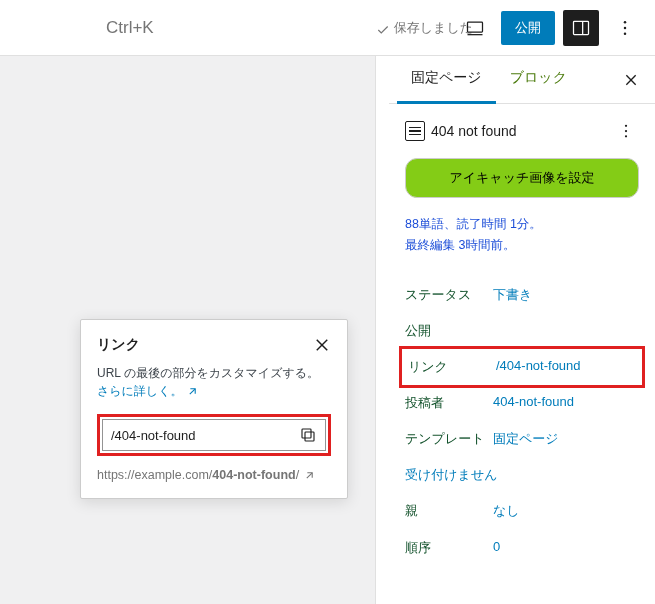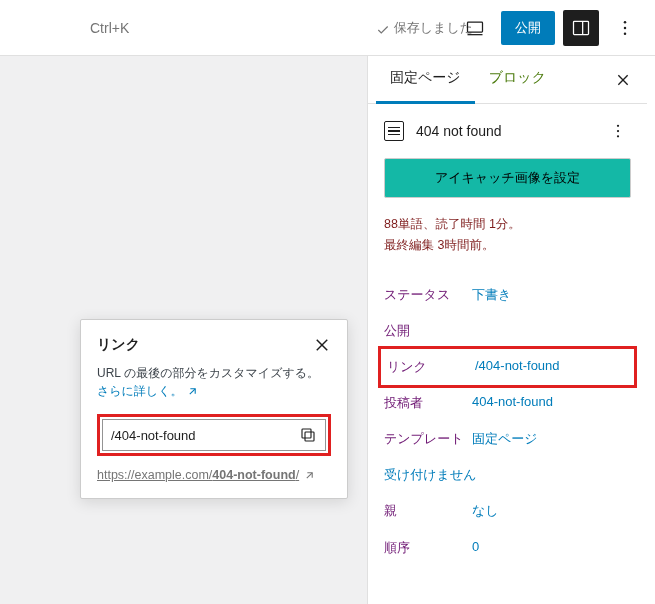--- a/index.html
+++ b/index.html
@@ -1,59 +1,59 @@
 <!DOCTYPE html>
 <html><head>
 <meta charset="utf-8">
 <style>
   * { box-sizing: border-box; margin: 0; padding: 0; }
   body { font-family: -apple-system, BlinkMacSystemFont, "Segoe UI", sans-serif; font-size: 13px; color: #1e1e1e; background: #fff; width: 655px; height: 604px; overflow: hidden; position: relative; }
 
   .topbar { height: 56px; border-bottom: 1px solid #e0e0e0; display: flex; align-items: center; position: relative; }
-  .kbd-hint { position: absolute; left: 90px; color: #757575; font-size: 14px; }
+  .kbd-hint { position: absolute; left: 106px; color: #757575; font-size: 17px; }
   .saved { position: absolute; right: 182px; color: #757575; font-size: 13px; display: flex; align-items: flex-end; gap: 4px; }
   .right-actions { position: absolute; right: 12px; display: flex; align-items: center; gap: 8px; }
   .icon-btn { width: 36px; height: 36px; display: flex; align-items: center; justify-content: center; background: none; border: none; cursor: pointer; border-radius: 2px; }
   .icon-btn.dark { background: #1e1e1e; color: #fff; }
   .publish-btn { background: #007cba; color: #fff; border: none; padding: 8px 14px; font-size: 13px; border-radius: 2px; cursor: pointer; }
 
-  .sidebar { position: absolute; right: 8px; top: 56px; width: 280px; height: 548px; border-left: 1px solid #e0e0e0; background: #fff; overflow-y: auto; }
+  .sidebar { position: absolute; right: 0; top: 56px; width: 280px; height: 548px; border-left: 1px solid #e0e0e0; background: #fff; overflow-y: auto; padding-left: 13px; }
   .tabs { display: flex; align-items: center; border-bottom: 1px solid #e0e0e0; padding: 0 0 0 8px; height: 48px; }
   .tab { padding: 0 14px; height: 48px; display: flex; align-items: center; font-size: 14px; color: #4d7c0f; cursor: pointer; border-bottom: 3px solid transparent; font-weight: 500; }
   .tab.active { border-bottom-color: #007cba; color: #1e1e1e; }
   .tab-close { margin-left: auto; margin-right: 12px; cursor: pointer; width: 24px; height: 24px; display:flex;align-items:center;justify-content:center; }
 
-  .panel-header { display: flex; align-items: center; padding: 14px 16px; gap: 12px; }
+  .panel-header { display: flex; align-items: center; padding: 14px 16px; gap: 6px; }
   .page-icon { width: 20px; height: 20px; border: 1.5px solid #1e1e1e; border-radius: 2px; display:flex;flex-direction:column;justify-content:center;align-items:center;gap:2px;padding:3px; }
   .page-icon div{ height:1.5px; background:#1e1e1e; width:100%; }
   .panel-title { font-size: 14px; font-weight: 500; flex: 1; }
   .kebab { cursor: pointer; padding: 4px; }
 
-  .featured-btn { margin: 0 16px 16px; padding: 10px; border: 1px solid #ccc; background: #14b8a6; cursor: pointer; font-size: 13px; border-radius: 2px; width: calc(100% - 32px); }
+  .featured-btn { margin: 0 16px 16px; padding: 10px; border: 1px solid #ccc; background: #84cc16; cursor: pointer; font-size: 13px; border-radius: 12px; width: calc(100% - 32px); }
 
-  .stats { padding: 0 16px 14px; color: #7f1d1d; font-size: 12.5px; line-height: 1.7; }
+  .stats { padding: 0 16px 14px; color: #1d4ed8; font-size: 12.5px; line-height: 1.7; }
 
   .rows { padding: 6px 16px; }
   .row { display: flex; padding: 9px 0; font-size: 13px; align-items: flex-start; }
-  .row-label { width: 88px; color: #701a75; line-height: 1.4; }
+  .row-label { width: 88px; color: #14532d; line-height: 1.4; }
   .row-value { flex: 1; }
   .row-value a, .link-blue { color: #007cba; text-decoration: none; cursor: pointer; }
   .highlight-row { border: 3px solid #e02020; margin: -3px -6px; padding: 9px 6px; }
 
   .main-area { position: absolute; left: 0; top: 56px; right: 280px; bottom: 0; background: #f0f0f1; }
 
   .popover { position: absolute; left: 80px; top: 319px; width: 268px; background: #fff; border: 1px solid #ccc; box-shadow: 0 3px 15px rgba(0,0,0,.12); border-radius: 2px; padding: 16px; }
   .popover-head { display: flex; justify-content: space-between; align-items: center; margin-bottom: 10px; }
   .popover-title { font-size: 14px; font-weight: 600; }
   .popover-desc { font-size: 12px; color: #3c434a; line-height: 1.5; margin-bottom: 14px; }
   .slug-wrap { border: 3px solid #e02020; padding: 2px; margin-bottom: 12px; }
   .slug-inner { display: flex; align-items: center; border: 1px solid #949494; padding: 6px 8px; gap: 6px; }
   .slug-inner span { font-size: 13px; color: #1e1e1e; flex: 1; }
   .permalink { font-size: 12.5px; color: #757575; display: flex; align-items: center; gap: 4px; }
-  .permalink a { color: #757575; text-decoration: underline; }
+  .permalink a { color: #757575; }
 
   svg { display: block; }
 </style>
 </head>
 <body>
 
 <div class="topbar">
   <span class="kbd-hint">Ctrl+K</span>
   <span class="saved">
     <svg width="14" height="14" viewBox="0 0 24 24" fill="none" stroke="#757575" stroke-width="2">

